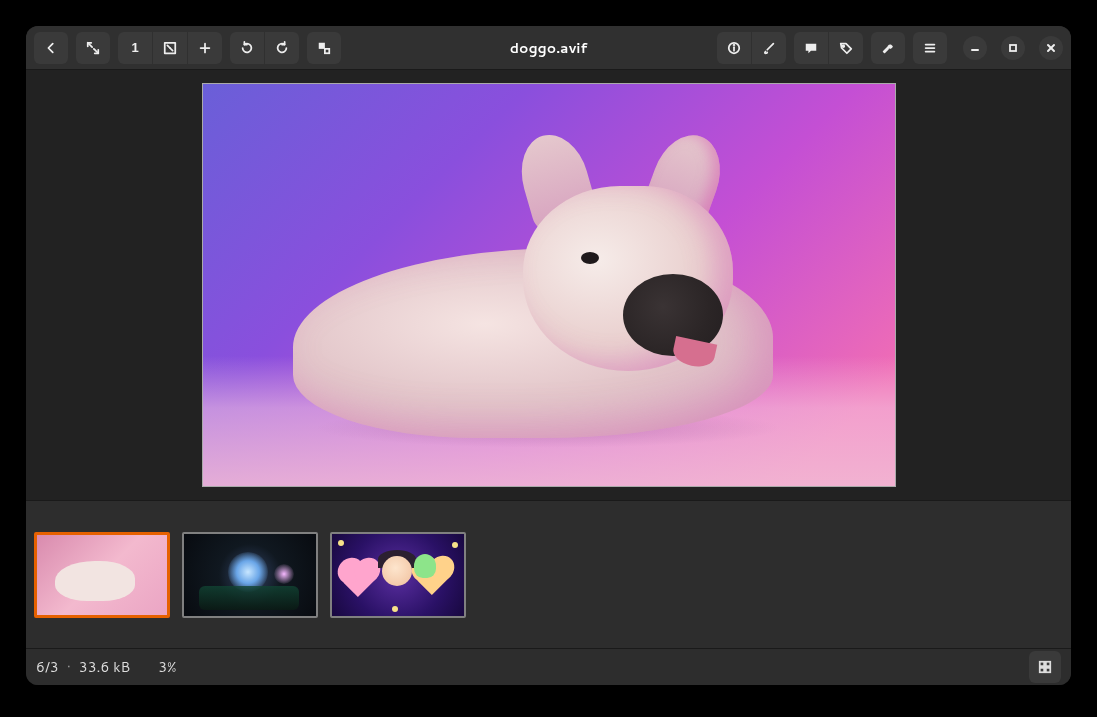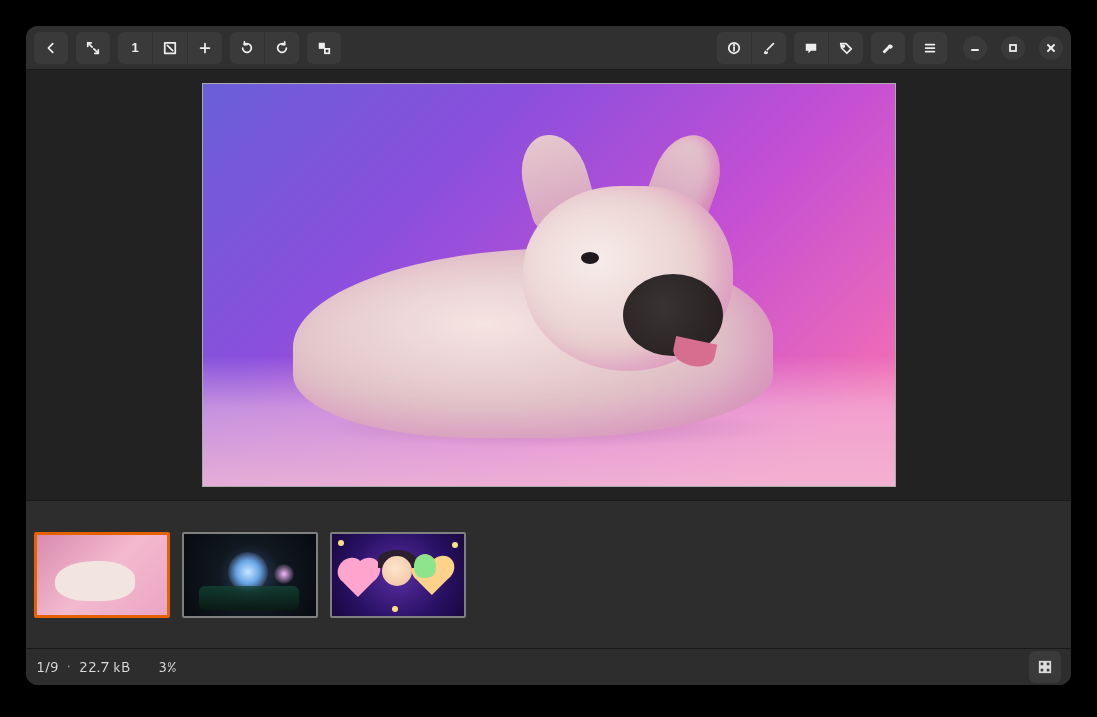--- a/index.html
+++ b/index.html
@@ -320,20 +320,21 @@
       </button>
     </div>
 
     <button class="btn">
       <svg width="14" height="14" viewBox="0 0 16 16" fill="currentColor">
           <rect x="2" y="2" width="7" height="7"></rect>
           <rect x="9" y="9" width="5" height="5" fill="none" stroke="currentColor" stroke-width="2"></rect>
         </svg>
     </button>
 
+    <div class="title">doggo.avif</div>
 
     <div class="spacer"></div>
 
     <div class="btn-group">
       <button class="btn">
         <svg width="14" height="14" viewBox="0 0 16 16" fill="none" stroke="currentColor" stroke-width="2" stroke-linecap="round">
             <circle cx="8" cy="8" r="6"></circle>
             <line x1="8" y1="7" x2="8" y2="11"></line>
             <circle cx="8" cy="4.5" r="0.5" fill="currentColor"></circle>
           </svg>
@@ -429,23 +430,23 @@
         <div class="char-face"></div>
         <div class="ghost"></div>
         <div class="sparkle s1"></div>
         <div class="sparkle s2"></div>
         <div class="sparkle s3"></div>
       </div>
     </div>
   </div>
 
   <div class="statusbar">
-    <span>1/9</span>
+    <span>6/3</span>
     <span class="status-sep">·</span>
-    <span>22.7 kB</span>
+    <span>33.6 kB</span>
     <span style="width:12px;"></span>
     <span>3%</span>
     <div class="status-right">
       <div class="view-btn">
         <svg width="14" height="14" viewBox="0 0 16 16" fill="none" stroke="currentColor" stroke-width="2">
             <rect x="2" y="2" width="5" height="5"></rect>
             <rect x="9" y="2" width="5" height="5"></rect>
             <rect x="2" y="9" width="5" height="5"></rect>
             <rect x="9" y="9" width="5" height="5"></rect>
           </svg>

